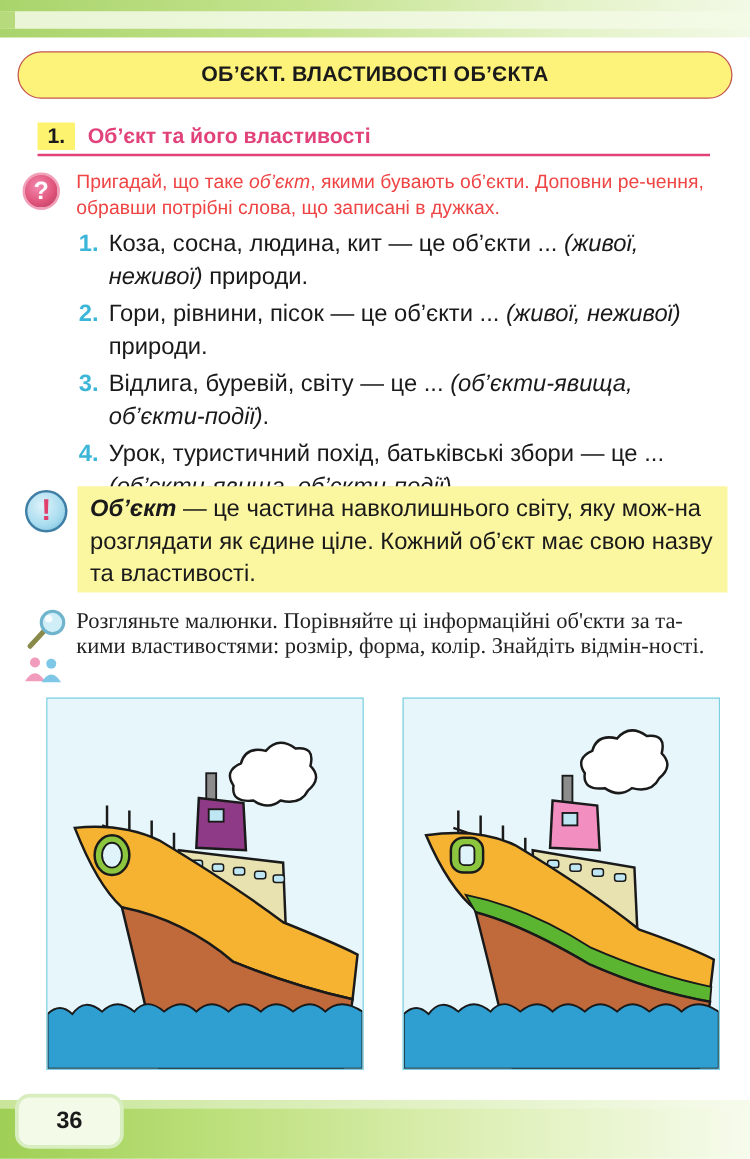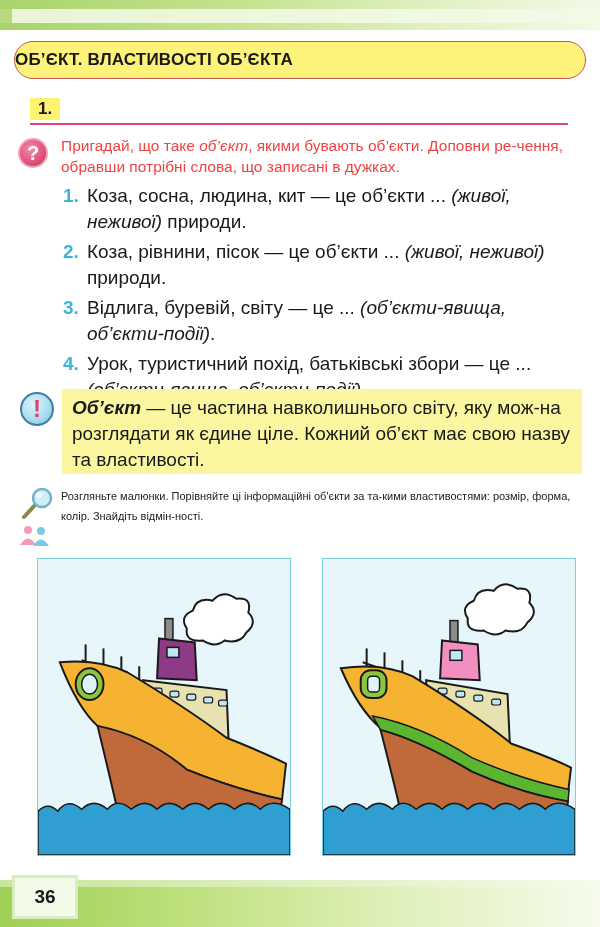--- a/index.html
+++ b/index.html
@@ -16,21 +16,21 @@
   .top-band .inner {
     position:absolute; left:0; top:9px; width:600px; height:14px;
     background:linear-gradient(90deg,#e9f5d5 0%, #f3fae6 100%);
   }
   .top-band .inner-tab {
     position:absolute; left:0; top:9px; width:12px; height:14px; background:#b6da7c;
   }
   .title-pill {
     position:absolute; left:14px; top:41px; width:572px; height:38px;
     background:#fdf27a; border:1.5px solid #c4574e; border-radius:20px;
-    box-sizing:border-box; display:flex; align-items:center; 
+    box-sizing:border-box; display:flex; align-items:center; justify-content:center;
   }
   .title-pill span { font-weight:bold; font-size:17px; letter-spacing:0.2px; color:#1a1a1a; }
 
   .section-head {
     position:absolute; left:30px; top:95px; width:538px; height:28px;
     border-bottom:2px solid #e2427a; display:flex; align-items:center;
   }
   .section-num {
     background:#fdf36e; font-weight:bold; font-size:17px; padding:1px 8px 1px 8px; margin-right:10px; color:#1a1a1a;
   }
@@ -63,75 +63,76 @@
     position:absolute; left:62px; top:389px; width:520px; height:85px;
     background:#fbf6a0; box-sizing:border-box; padding:6px 10px 16px 10px;
     font-size:19px; line-height:26px; color:#1a1a1a;
   }
   .def-box b { font-style:italic; }
 
   .icon-magnifier { position:absolute; left:18px; top:485px; width:36px; height:36px; }
   .icon-people { position:absolute; left:18px; top:524px; width:34px; height:22px; }
   .task {
     position:absolute; left:61px; top:486px; width:520px;
-    font-size:11px; line-height:20px; color:#222;
+    font-size:18px; line-height:20px; color:#222;font-family:Liberation Serif, serif;
   }
 
   .picture {
     position:absolute; top:558px; width:254px; height:298px;
     border:1.5px solid #7ccfe0; box-sizing:border-box; overflow:hidden; background:#e7f6fb;
   }
   .picture svg { display:block; width:100%; height:100%; }
   .pic-left { left:37px; }
   .pic-right { left:322px; }
 
   .bottom-band {
     position:absolute; left:0; top:880px; width:600px; height:47px;
     background:linear-gradient(90deg,#9fcf55 0%, #bde07c 30%, #dff0b8 65%, #f6fbec 100%);
   }
   .bottom-line {
     position:absolute; left:0; top:880px; width:600px; height:7px;
     background:linear-gradient(90deg,#c8e59a 0%, #e3f2c7 60%, #f6fbec 100%);
   }
   .page-tab {
-    position:absolute; left:12px; top:875px; width:66px; height:44px;
-    background:#f4fae8; border:3px solid #d9eec0; border-radius:0; box-sizing:border-box;
+    position:absolute; left:12px; top:875px; width:87px; height:44px;
+    background:#f4fae8; border:3px solid #d9eec0; border-radius:12px; box-sizing:border-box;
     display:flex; align-items:center; justify-content:center;
   }
   .page-tab span { font-weight:bold; font-size:19px; color:#1a1a1a; }
 </style>
 </head>
 <body>
 
 <div class="top-band">
   <div class="inner"></div>
   <div class="inner-tab"></div>
 </div>
 
 <div class="title-pill">
   <span>ОБ’ЄКТ. ВЛАСТИВОСТІ ОБ’ЄКТА</span>
 </div>
 
 <div class="section-head">
   <span class="section-num">1.</span>
+  <span class="section-title">Об’єкт та його властивості</span>
 </div>
 
 <div class="icon-question">?</div>
 <div class="intro">
   <span>Пригадай, що таке </span><i>об’єкт</i><span>, якими бувають об’єкти.  Доповни ре-чення, обравши потрібні слова, що записані в дужках.</span>
 </div>
 
 <div class="list">
   <div class="list-item">
     <span class="num">1.</span>
     <span>Коза, сосна, людина, кит — це об’єкти ... </span><i>(живої, неживої)</i><span> природи.</span>
   </div>
   <div class="list-item">
     <span class="num">2.</span>
-    <span>Коза, рівнини, пісок — це об’єкти ... </span><i>(живої, неживої)</i><span> природи.</span>
+    <span>Гори, рівнини, пісок — це об’єкти ... </span><i>(живої, неживої)</i><span> природи.</span>
   </div>
   <div class="list-item">
     <span class="num">3.</span>
     <span>Відлига, буревій, світу — це ... </span><i>(об’єкти-явища, об’єкти-події)</i><span>.</span>
   </div>
   <div class="list-item">
     <span class="num">4.</span>
     <span>Урок, туристичний похід, батьківські збори — це ... </span><i>(об’єкти-явища, об’єкти-події)</i><span>.</span>
   </div>
 </div>

